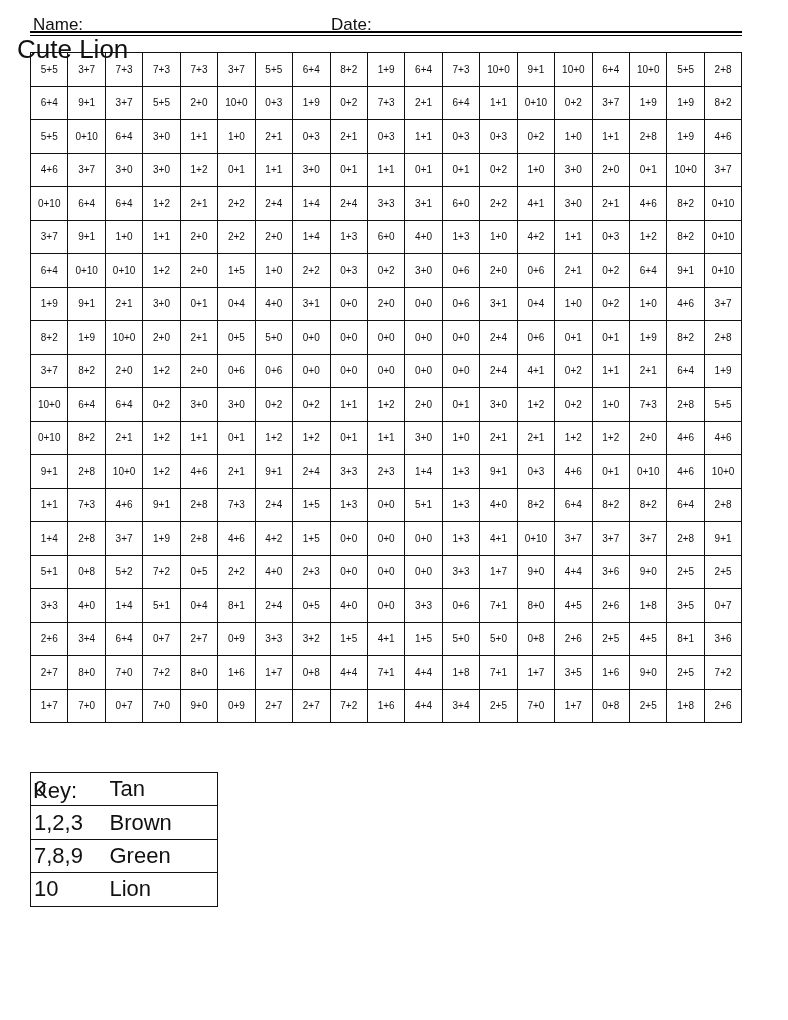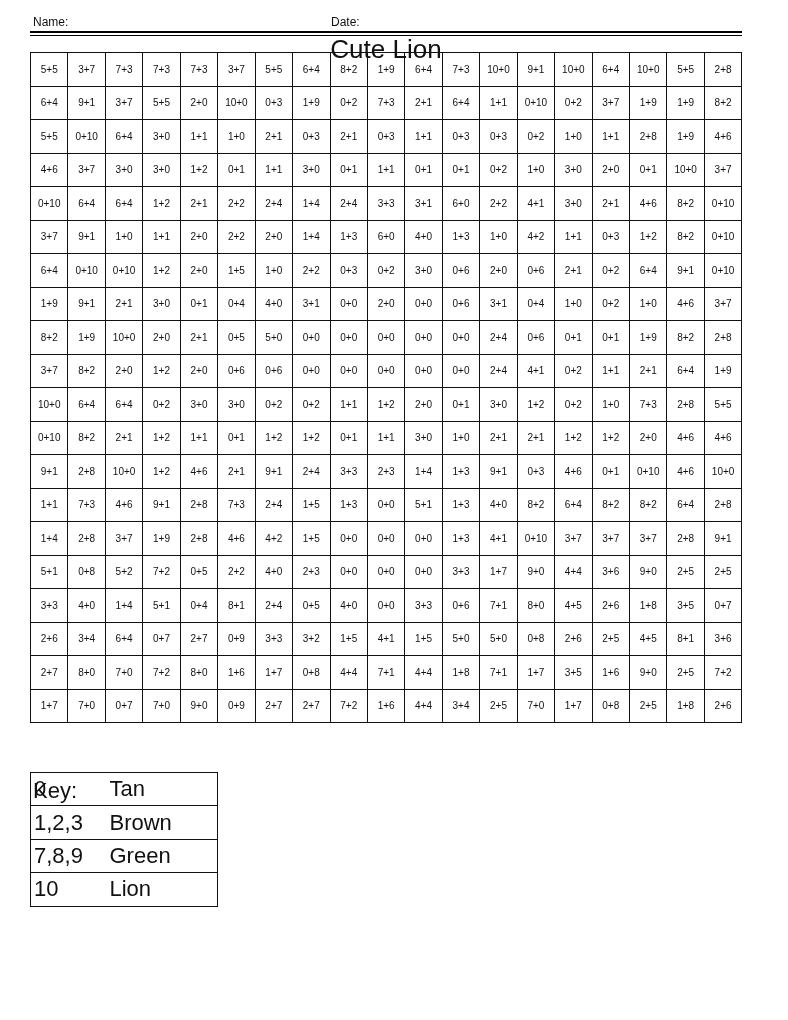--- a/index.html
+++ b/index.html
@@ -1,28 +1,28 @@
 <!DOCTYPE html>
 <html><head>
   <meta charset="utf-8">
   <style>
     html, body { margin: 0; padding: 0; background: #ffffff; }
     body {
       width: 788px; height: 1020px; position: relative; overflow: hidden;
       font-family: "Liberation Sans", "DejaVu Sans", sans-serif; color: #111;
     }
-    .hdr-label { position: absolute; top: 15px; font-size: 12px; }
+    .hdr-label { position: absolute; top: 15px; font-size: 17px; }
     #name-label { left: 33px; }
     #date-label { left: 331px; text-align: center; }
     .rule { position: absolute; left: 30px; width: 712px; background: #000; }
     #rule1 { top: 31px; height: 2px; }
     #rule2 { top: 35px; height: 1px; }
     #title {
-      position: absolute; top: 32px; left: 0; width: 772px; text-align: center;
-      font-size: 26px; line-height: 34px;
+      position: absolute; top: 32px; left: 0; width: 772px; 
+      font-size: 26px; line-height: 34px; padding-left: 17px;
     }
     #grid {
       position: absolute; left: 30px; top: 52px;
       border-collapse: collapse; table-layout: fixed;
     }
     #grid td {
       width: 37.45px; height: 33.5px; padding: 0; box-sizing: border-box;
       border: 1.5px solid #111; text-align: center; vertical-align: middle;
       font-size: 10px; white-space: nowrap;
     }

